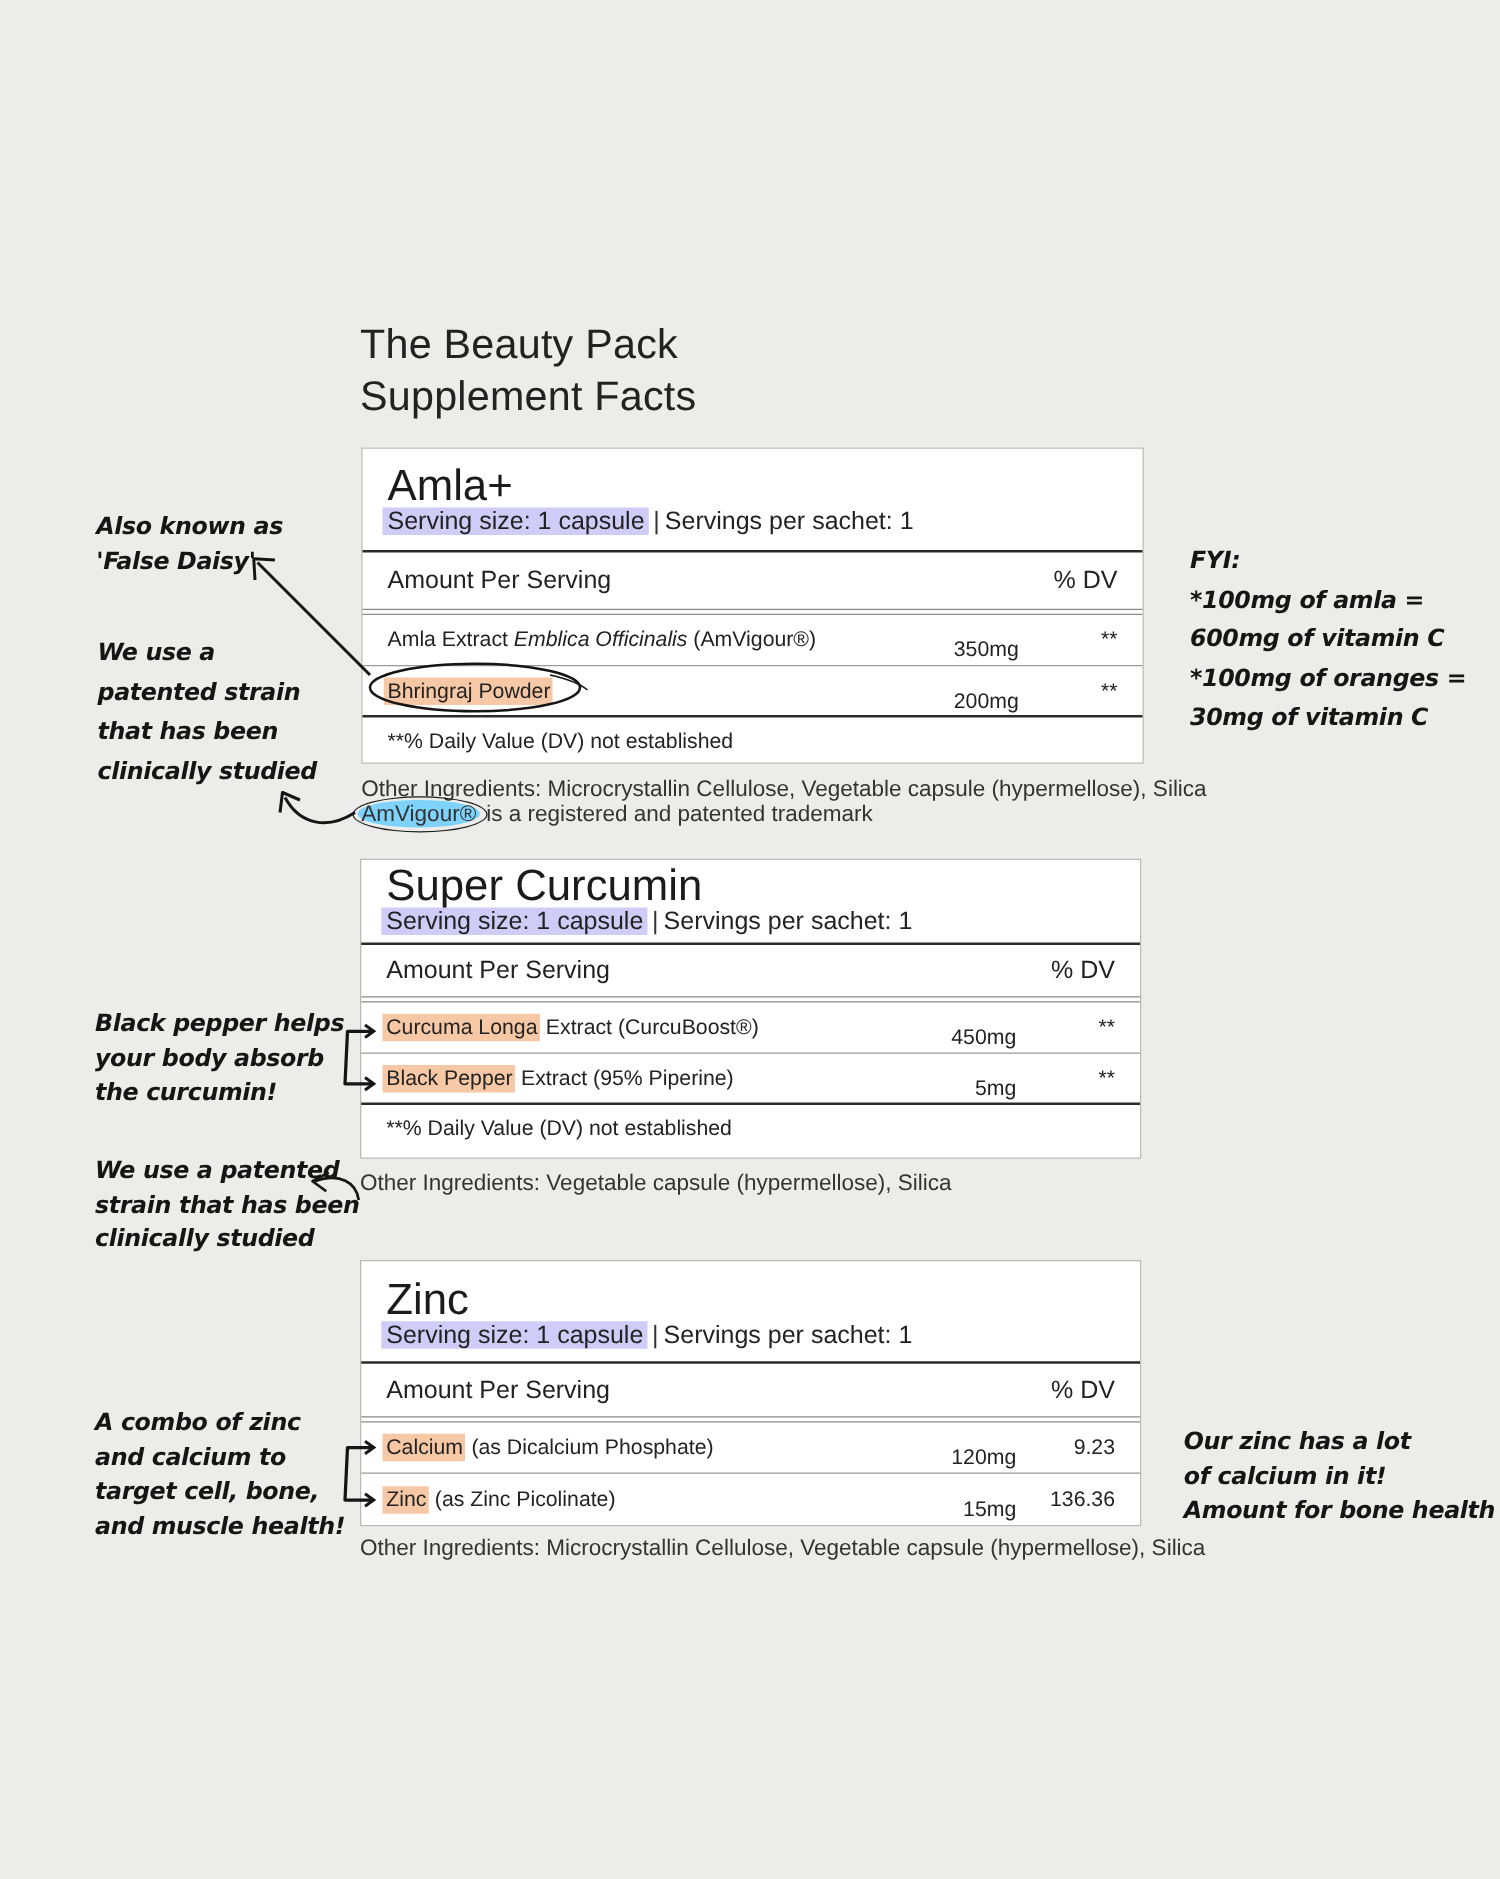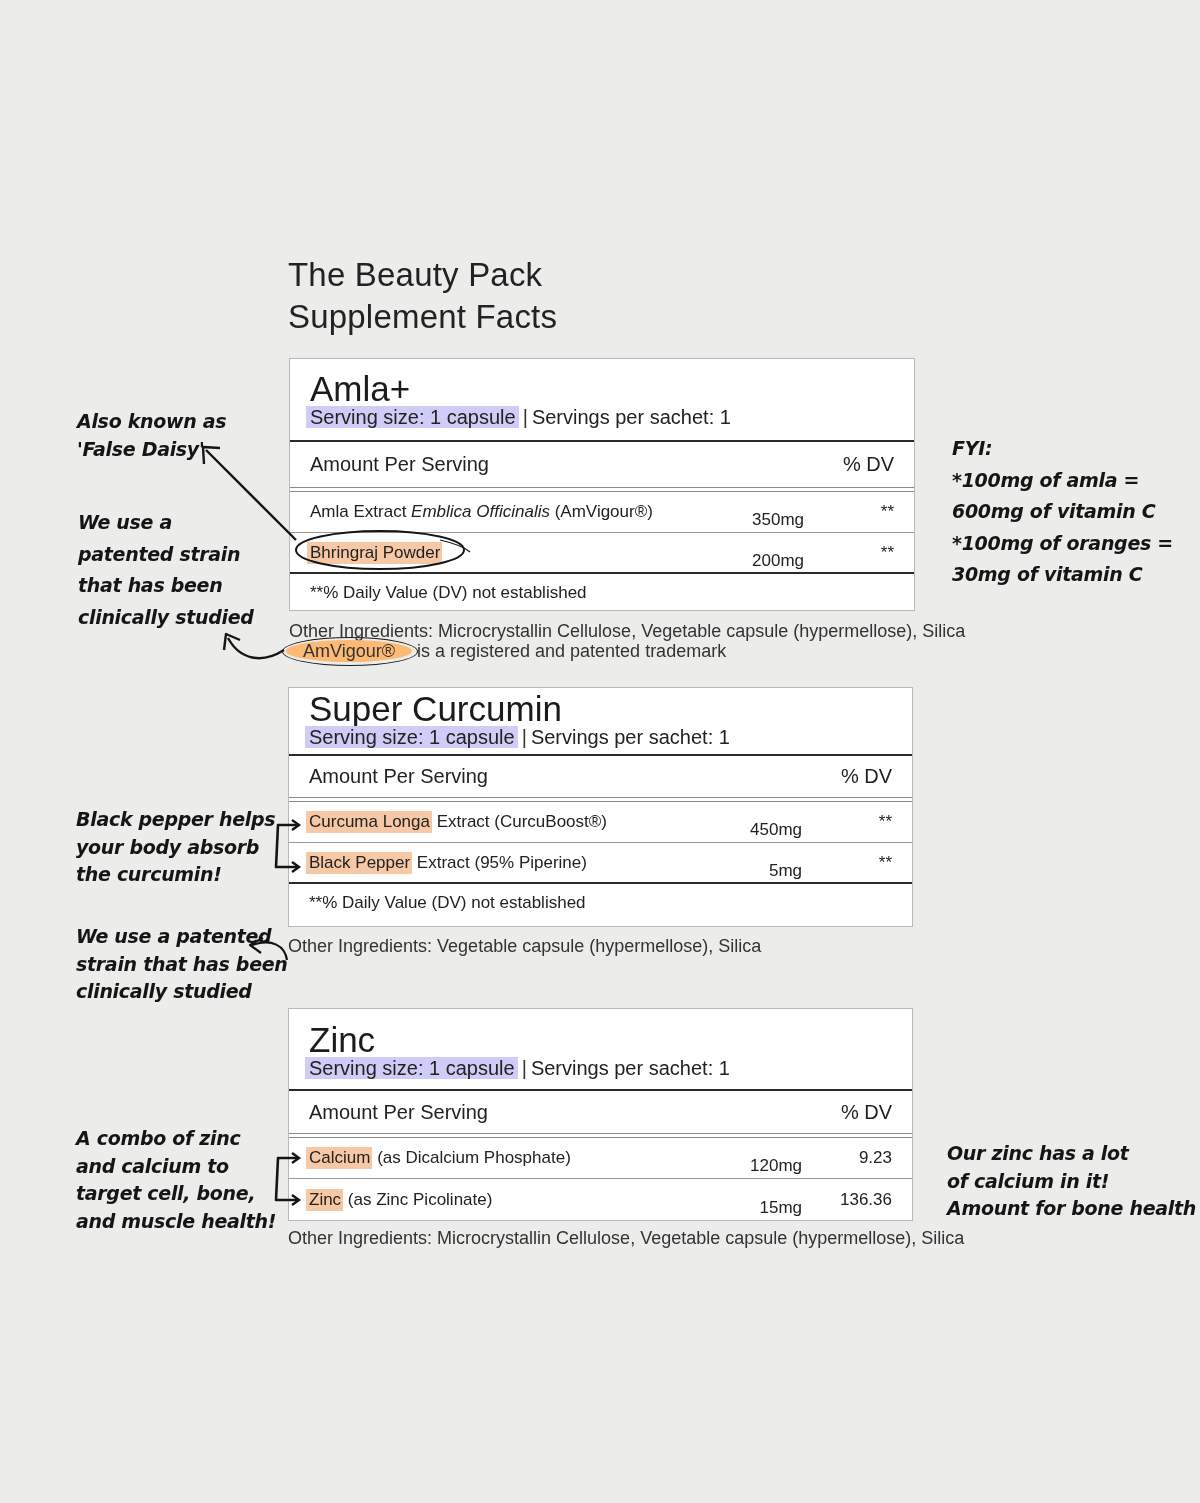--- a/index.html
+++ b/index.html
@@ -64,43 +64,43 @@
       height: 41px;
       display: flex;
       align-items: center;
       font-size: 17px;
       color: #222;
       border-bottom: 1px solid #9a9a9a;
     }
     .ing-row.last { border-bottom: 2.5px solid #2a2a2a; }
     .ing-row.last-no-footer { border-bottom: none; }
     .ing-name { position: absolute; left: 20px; white-space: nowrap; }
-    .ing-amount { position: absolute; right: 110px; text-align: right; white-space: nowrap; margin-top: 16px; }
+    .ing-amount { position: absolute; right: 99px; text-align: right; white-space: nowrap; margin-top: 16px; }
     .ing-dv { position: absolute; right: 20px; text-align: right; white-space: nowrap; }
     .hl-orange { background: #f7c8a5; padding: 1px 2px 2px 3px; margin-left: -3px; }
     .footnote {
       height: 38px;
       padding: 0 20px;
       display: flex;
       align-items: center;
       font-size: 17px;
       color: #222;
     }
     .other-ing {
       position: absolute;
       font-size: 18px;
       line-height: 20px;
       color: #333;
       white-space: nowrap;
     }
     .hl-blue-oval {
       position: relative;
-      background: #fdba74;
+      background: #7dd3fc;
       border-radius: 50%;
-      padding: 1px 17px;
+      padding: 1px 3px;
       margin-left: -3px;
       margin-top: 19px;
     }
     .hl-blue-oval::after {
       content: "";
       position: absolute;
       left: -4px; right: -6px; top: -3px; bottom: -4px;
       border: 1.8px solid #1a1a1a;
       border-radius: 50%;
     }

